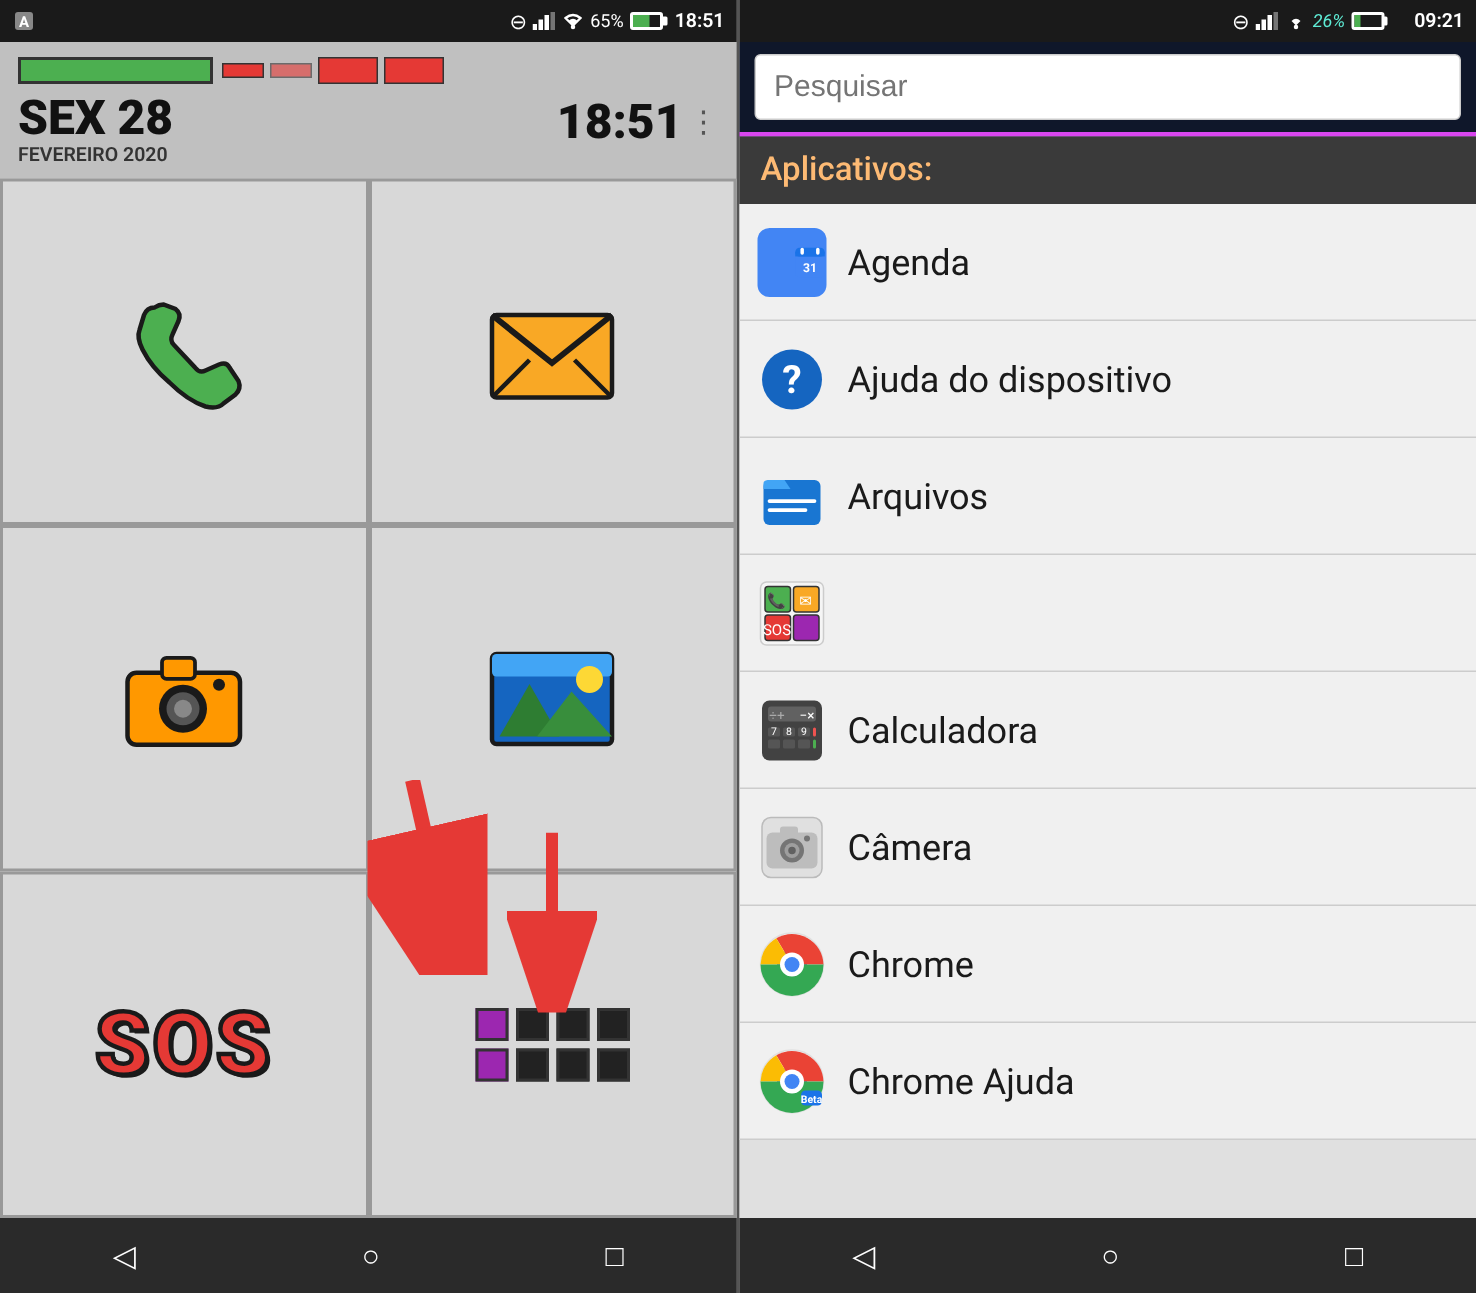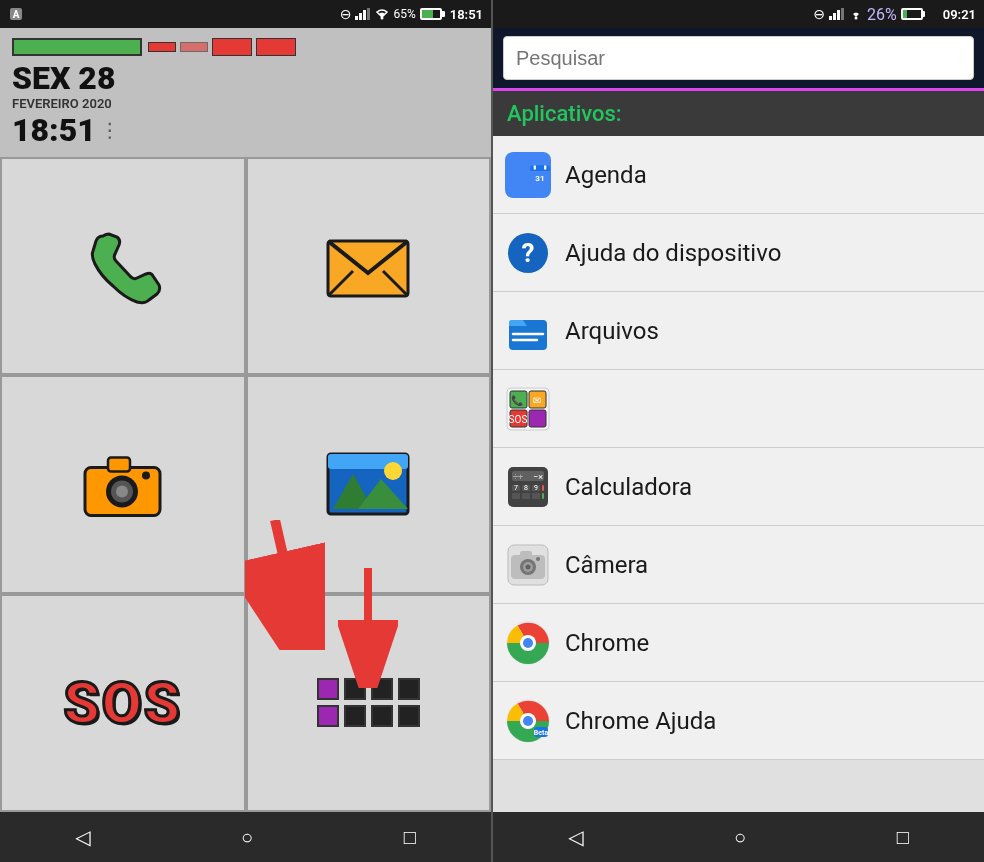--- a/index.html
+++ b/index.html
@@ -108,22 +108,22 @@
       height: 10px;
     }
 
     .red-dash.long {
       width: 40px;
       height: 18px;
     }
 
     .date-time-row {
       display: flex;
+      justify-content: space-between;
       align-items: flex-start;
-      flex-direction: column;
     }
 
     .date-display {
       font-size: 32px;
       font-weight: 900;
       color: #111;
       line-height: 1;
     }
 
     .date-sub {
@@ -292,21 +292,21 @@
       font-size: 20px;
       color: #aaa;
       background: white;
       outline: none;
     }
 
     
     .section-header {
       background: #3a3a3a;
       padding: 10px 14px;
-      color: #22c55e;
+      color: #fdba74;
       font-size: 22px;
       font-weight: 500;
     }
 
     
     .app-list {
       flex: 1;
       overflow-y: auto;
       background: #e0e0e0;
     }
@@ -507,21 +507,21 @@
       <svg width="16" height="12" viewBox="0 0 16 12">
         <rect x="0" y="8" width="3" height="4" fill="white"></rect>
         <rect x="4" y="5" width="3" height="7" fill="white"></rect>
         <rect x="8" y="2" width="3" height="10" fill="white"></rect>
         <rect x="12" y="0" width="3" height="12" fill="white" opacity="0.4"></rect>
       </svg>
       <svg width="14" height="12" viewBox="0 0 14 12">
         <path d="M7 9 L10 6 Q7 3 4 6 Z" fill="white"></path>
         <circle cx="7" cy="10" r="1.5" fill="white"></circle>
       </svg>
-      <span style="color:#c4b5fd;font-size:16px;">26%</span>
+      <span style="color:#5eead4;font-size:12px;font-style:italic;">26%</span>
       <div style="width:22px;height:12px;border:2px solid white;border-radius:2px;position:relative;display:inline-flex;align-items:center;">
         <div style="width:26%;height:100%;background:#4caf50;"></div>
         <div style="position:absolute;right:-4px;top:50%;transform:translateY(-50%);width:3px;height:6px;background:white;border-radius:0 1px 1px 0;"></div>
       </div>
       <span style="color:white;font-size:13px;font-weight:600;margin-left:16px;">09:21</span>
     </div>
   </div>
 
   <div class="search-container">
     <input type="text" class="search-input" placeholder="Pesquisar" style="">

